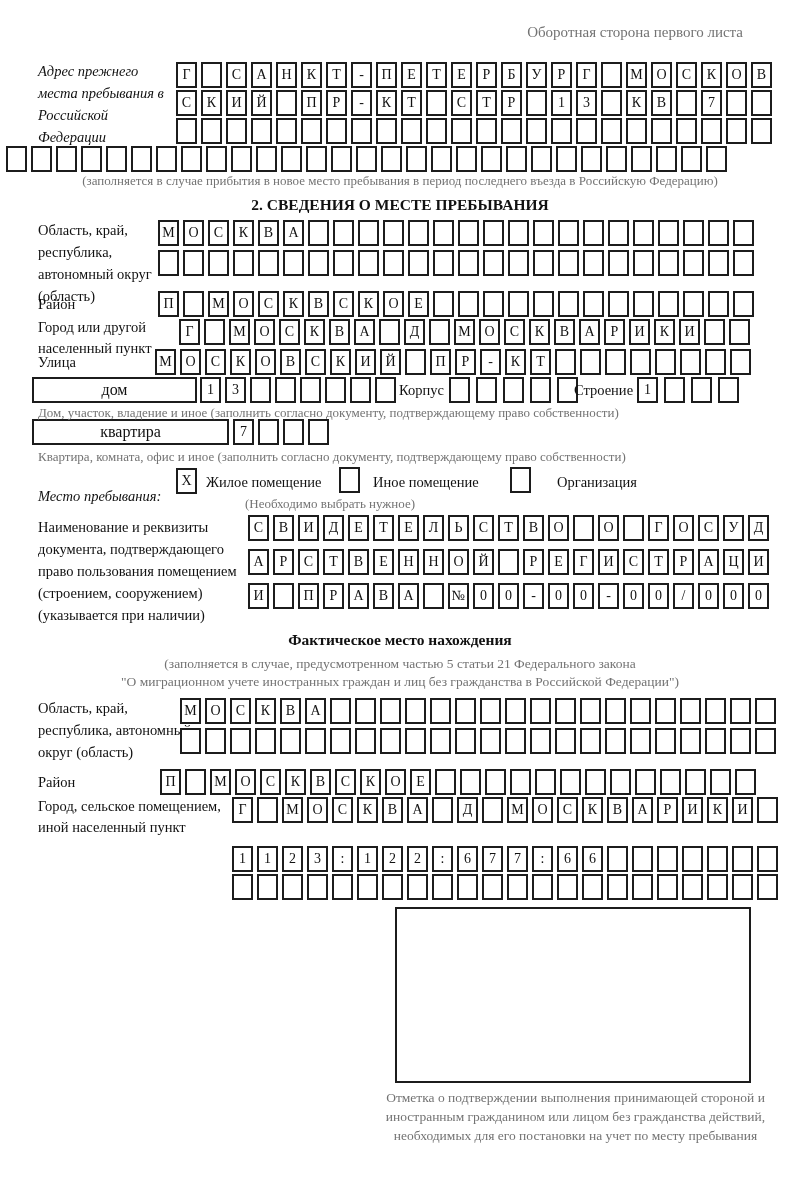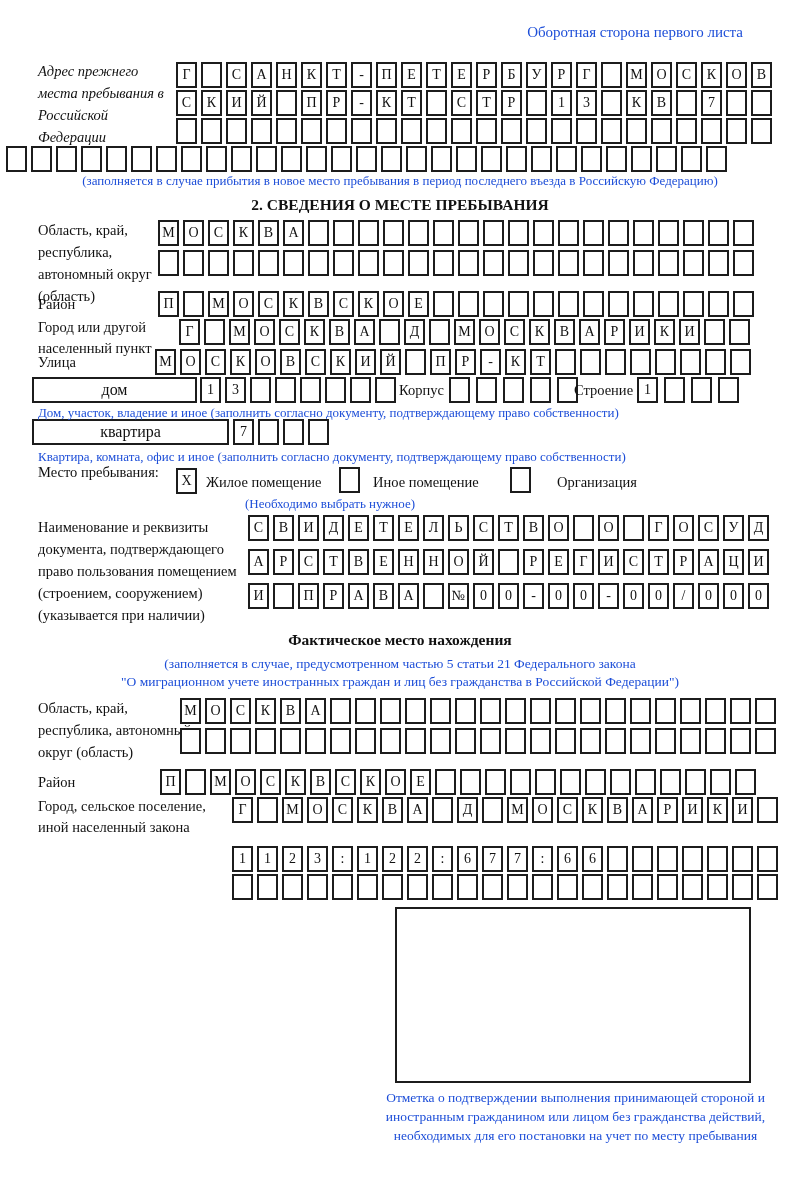--- a/index.html
+++ b/index.html
@@ -2,21 +2,21 @@
 <html><head>
 <meta charset="utf-8">
 <style>
   html,body{margin:0;padding:0;background:#fff;}
   #sheet{
     position:relative;width:800px;height:1180px;background:#fff;
     font-family:"Liberation Serif", serif;color:#111;overflow:hidden;
   }
   .abs{position:absolute;}
   .lbl{font-size:14.5px;line-height:22px;color:#111;}
-  .note{font-size:13px;color:#1d4ed8;}
+  .note{font-size:13px;color:#737373;}
   .center{left:0;width:800px;text-align:center;}
   .sect-title{font-weight:bold;font-size:15.5px;}
   .cellrow{display:flex;gap:4px;}
   .cell{
     box-sizing:border-box;flex:0 0 21px;width:21px;height:26px;
     border:2px solid #1c1c1c;display:flex;align-items:center;justify-content:center;
     font-size:14px;font-family:"Liberation Serif", serif;background:#fff;
   }
   .widebox{
     box-sizing:border-box;border:2px solid #1c1c1c;height:26px;background:#fff;
@@ -313,21 +313,21 @@
 
   <div class="abs note" style="left:38px;top:405px;">Дом, участок, владение и иное (заполнить согласно документу, подтверждающему право собственности)</div>
   <div class="abs cellrow" style="left:233px;top:419px;">
       <span class="cell">7</span>
       <span class="cell"></span>
       <span class="cell"></span>
       <span class="cell"></span>
     </div>
   <div class="abs note" style="left:38px;top:449px;">Квартира, комната, офис и иное (заполнить согласно документу, подтверждающему право собственности)</div>
 
-  <div class="abs lbl" style="left:38px;top:461px;">Место пребывания:</div>
+  <div class="abs lbl" style="left:38px;top:485px;font-style:italic;">Место пребывания:</div>
   <div class="abs cell" style="left:176px;top:468px;">X</div>
   <div class="abs lbl" style="left:206px;top:471px;">Жилое помещение</div>
   <div class="abs cell" style="left:339px;top:467px;"></div>
   <div class="abs lbl" style="left:373px;top:471px;">Иное помещение</div>
   <div class="abs cell" style="left:510px;top:467px;"></div>
   <div class="abs lbl" style="left:557px;top:471px;">Организация</div>
   <div class="abs note" style="left:245px;top:496px;">(Необходимо выбрать нужное)</div>
 
   <div class="abs lbl" style="left:38px;top:516px;width:215px;">Наименование и реквизиты документа, подтверждающего право пользования помещением (строением, сооружением) (указывается при наличии)</div>
   <div class="abs cellrow" style="left:248px;top:515px;">
@@ -479,21 +479,21 @@
       <span class="cell"></span>
       <span class="cell"></span>
       <span class="cell"></span>
       <span class="cell"></span>
       <span class="cell"></span>
       <span class="cell"></span>
       <span class="cell"></span>
       <span class="cell"></span>
     </div>
 
-  <div class="abs lbl" style="left:38px;top:796px;width:200px;line-height:21px;">Город, сельское поселение, иной населенный закона</div>
+  <div class="abs lbl" style="left:38px;top:796px;width:200px;line-height:21px;">Город, сельское помещением, иной населенный пункт</div>
   <div class="abs cellrow" style="left:232px;top:797px;">
       <span class="cell">Г</span>
       <span class="cell"></span>
       <span class="cell">М</span>
       <span class="cell">О</span>
       <span class="cell">С</span>
       <span class="cell">К</span>
       <span class="cell">В</span>
       <span class="cell">А</span>
       <span class="cell"></span>

